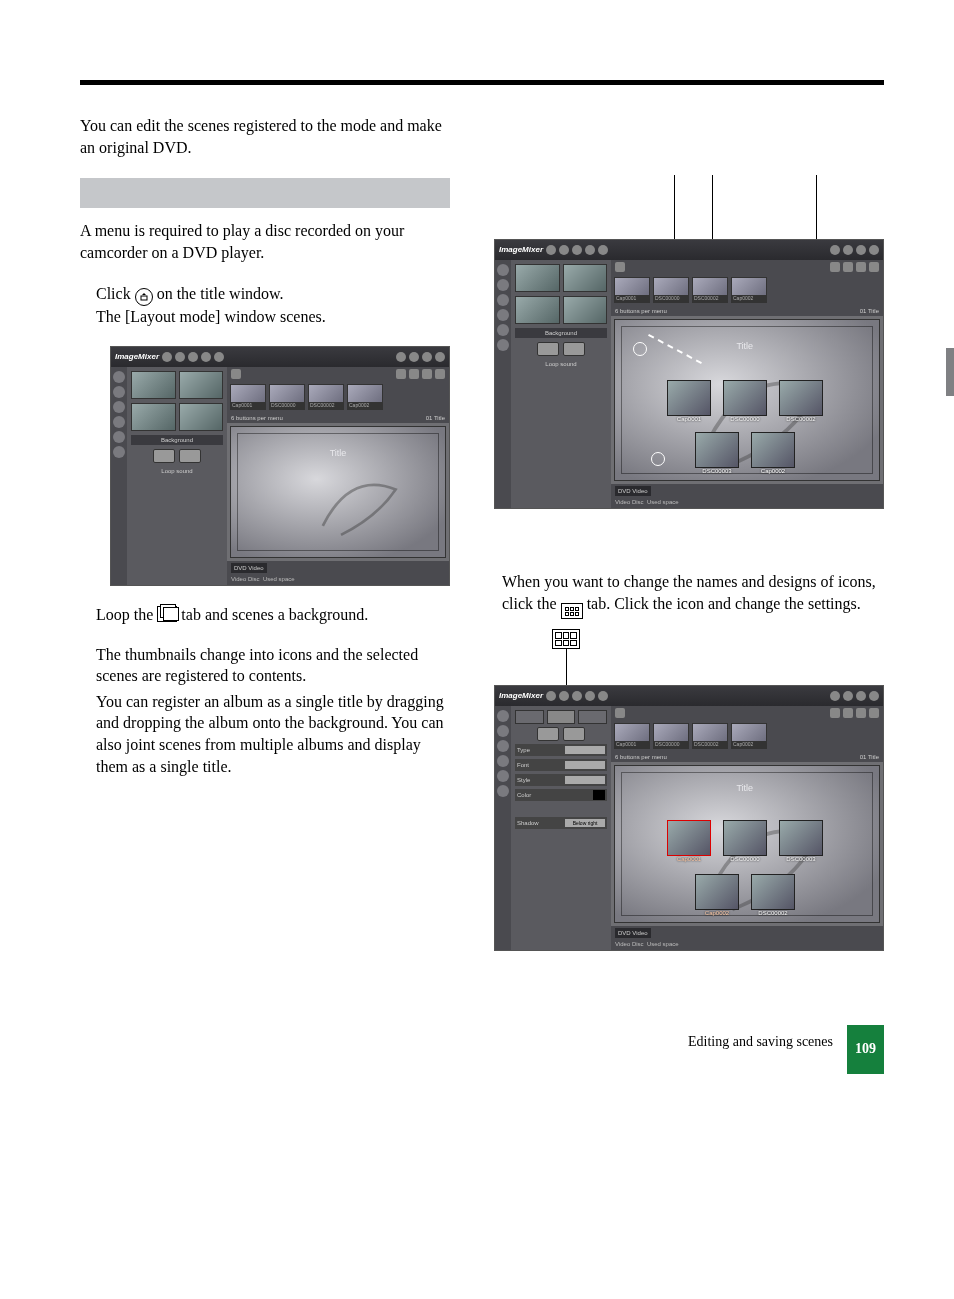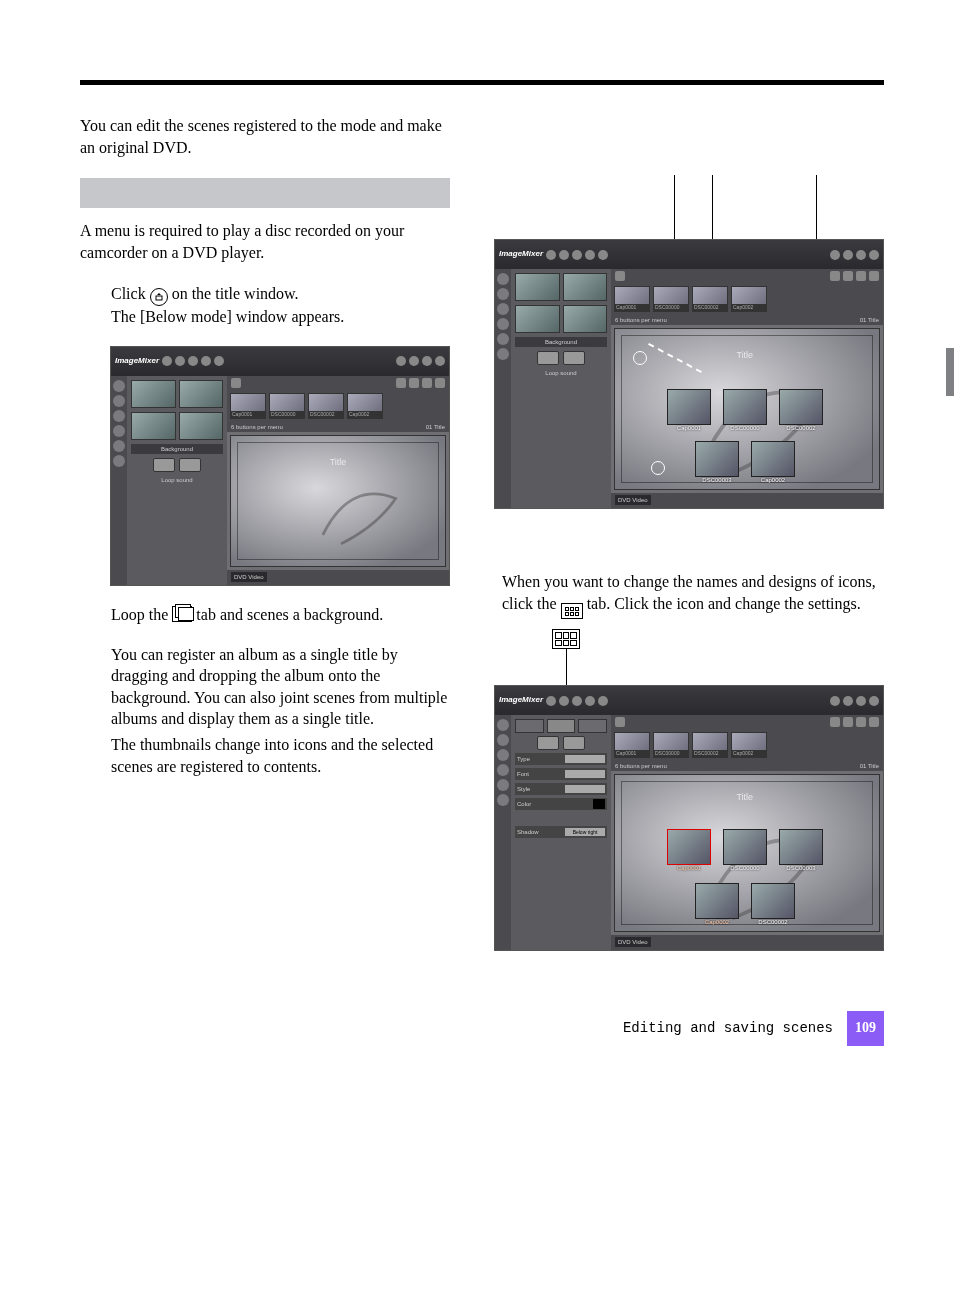--- a/index.html
+++ b/index.html
@@ -27,21 +27,21 @@
   .col-left { width: 370px; flex-shrink: 0; }
   .col-right { flex: 1; padding-top: 90px; }
   .intro { margin-bottom: 20px; }
   .section-bar {
     background: #c5c7ca;
     height: 30px;
     margin-bottom: 12px;
   }
   .section-desc { margin-bottom: 20px; }
   .step {
-    margin-left: 31px;
+    margin-left: 16px;
     margin-bottom: 18px;
   }
   .inline-icon-circle {
     display: inline-flex;
     align-items: center;
     justify-content: center;
     width: 18px; height: 18px;
     border: 1.5px solid #000;
     border-radius: 50%;
     vertical-align: -3px;
@@ -93,21 +93,21 @@
   
   .screenshot {
     background: #6f6f73;
     border: 1px solid #555;
     position: relative;
     overflow: hidden;
     font-family: Arial, sans-serif;
   }
   .ss-titlebar {
     background: linear-gradient(#3a3a3f, #2a2a2e);
-    height: 29px;
+    height: 20px;
     display: flex;
     align-items: center;
     padding: 0 4px;
     gap: 3px;
   }
   .ss-titlebar .tt { color: #fff; font-size: 8px; font-weight: bold; font-style: italic; }
   .ss-titlebar .dot { width: 10px; height: 10px; border-radius: 50%; background: #888; }
   .ss-titlebar .spacer { flex: 1; }
   .ss-body { display: flex; height: calc(100% - 16px); }
   .ss-sidebar {
@@ -278,25 +278,26 @@
 
   
   .footer {
     display: flex;
     justify-content: flex-end;
     gap: 14px;
     margin-top: 60px;
     font-size: 14px;
     align-items: center;
   }
-  .footer .dark { color: #000; font-family: Liberation Mono, monospace; }
+  .footer .dark { color: #000; }
   .footer .pnum {
-    background: #8b5cf6; color: #fff;
-    padding: 8px 8px;
+    background: #15803d; color: #fff;
+    padding: 15px 8px;
     font-weight: bold;
+    margin-top: 14px;
   }
 
   
   .ss3 .ss-leftpanel { gap: 3px; }
   .ss3 .panel-row {
     display: flex; gap: 3px;
   }
   .ss3 .panel-tab {
     flex: 1; height: 14px;
     background: #6a6a6f;
@@ -332,21 +333,21 @@
         <p>
           <span>Click </span>
           <span class="inline-icon-circle">
             <svg width="10" height="10" viewBox="0 0 10 10">
                 <rect x="2" y="4" width="6" height="4" fill="none" stroke="#000" stroke-width="1"></rect>
                 <path d="M5 1 L3 3 L7 3 Z" fill="#000"></path>
               </svg>
           </span>
           <span> on the title window.</span>
         </p>
-        <p>The [Below mode] window appears.</p>
+        <p>The [Layout mode] window scenes.</p>
       </div>
 
       <div class="screenshot ss1" style="margin-left:30px;">
         <div class="ss-titlebar">
           <span class="tt">ImageMixer</span>
           <span class="dot"></span>
             <span class="dot"></span>
             <span class="dot"></span>
             <span class="dot"></span>
             <span class="dot"></span>
@@ -427,22 +428,22 @@
 
       <div class="step">
         <p>
           <span>Loop the </span>
           <span class="inline-icon-box tabs-icon"></span>
           <span> tab and scenes a background.</span>
         </p>
       </div>
 
       <div class="step">
+        <p style="margin-top:4px;">The thumbnails change into icons and the selected scenes are registered to contents.</p>
         <p style="margin-top:4px;">You can register an album as a single title by dragging and dropping the album onto the background. You can also joint scenes from multiple albums and display them as a single title.</p>
-        <p style="margin-top:4px;">The thumbnails change into icons and the selected scenes are registered to contents.</p>
       </div>
     </div>
 
     <div class="col-right">
 
       <div class="ss2-wrap">
         <div class="ann-line ann-v1" style="left:180px;"></div>
         <div class="ann-line ann-v1" style="left:322px;height:140px;"></div>
         <div class="ann-line ann-v2" style="left:218px;"></div>
 

